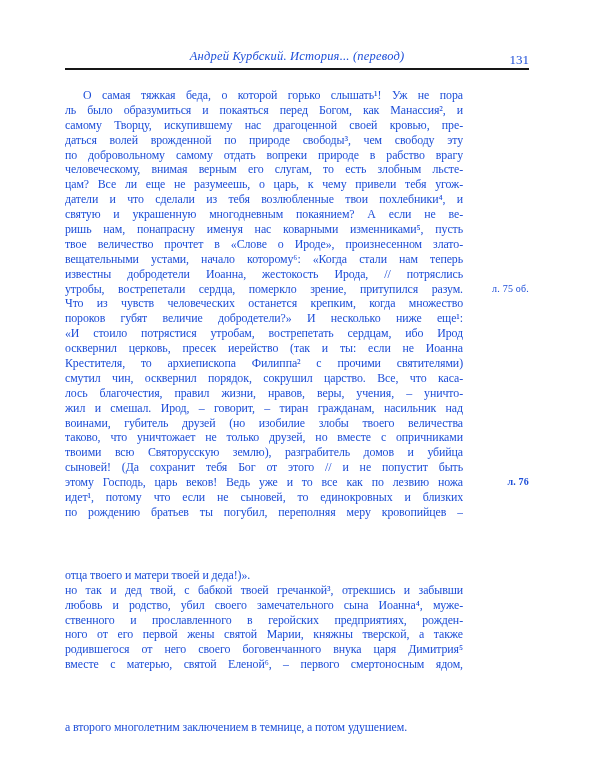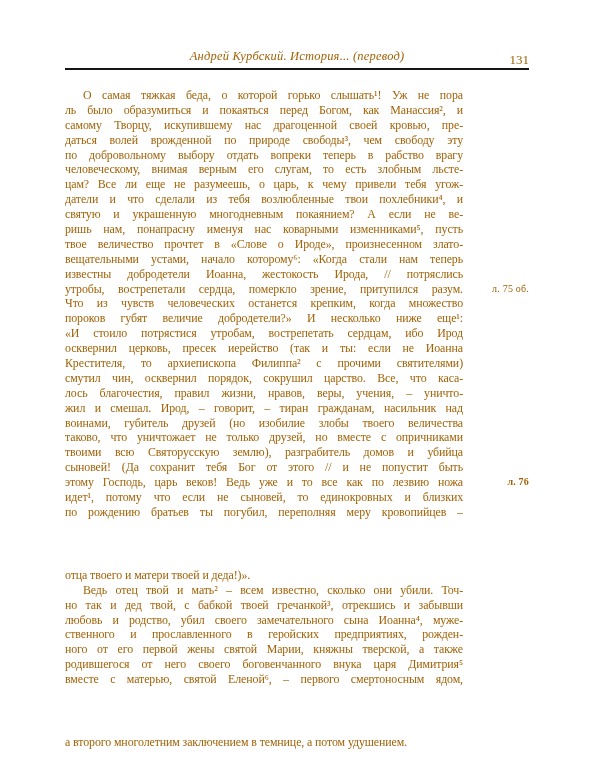--- a/index.html
+++ b/index.html
@@ -1,20 +1,20 @@
 <!DOCTYPE html>
 <html><head>
 <meta charset="utf-8">
 <style>
   html,body{margin:0;padding:0;background:#ffffff;}
   .page{
     position:relative;
     width:600px;height:765px;
     background:#ffffff;
-    color:#a16207;
+    color:#1d4ed8;
     font-family:"Liberation Serif","DejaVu Serif",serif;
     overflow:hidden;
   }
   
   .running-head{
     position:absolute;left:65px;top:48px;width:464px;height:16px;
     font-size:12.5px;line-height:16px;
     text-align:center;
   }
   .running-title{font-style:italic;letter-spacing:.2px;}
@@ -57,21 +57,21 @@
   </div>
 
   <div class="head-rule"></div>
 
   <div class="text-block">
     <div id="text-lines">
         <div class="line indent">О самая тяжкая беда, о которой горько слышать¹! Уж не пора</div>
         <div class="line">ль было образумиться и покаяться перед Богом, как Манассия², и</div>
         <div class="line">самому Творцу, искупившему нас драгоценной своей кровью, пре-</div>
         <div class="line">даться волей врожденной по природе свободы³, чем свободу эту</div>
-        <div class="line">по добровольному выбору отдать вопреки теперь в рабство врагу</div>
+        <div class="line">по добровольному самому отдать вопреки природе в рабство врагу</div>
         <div class="line">человеческому, внимая верным его слугам, то есть злобным льсте-</div>
         <div class="line">цам? Все ли еще не разумеешь, о царь, к чему привели тебя угож-</div>
         <div class="line">датели и что сделали из тебя возлюбленные твои похлебники⁴, и</div>
         <div class="line">святую и украшенную многодневным покаянием? А если не ве-</div>
         <div class="line">ришь нам, понапрасну именуя нас коварными изменниками⁵, пусть</div>
         <div class="line">твое величество прочтет в «Слове о Ироде», произнесенном злато-</div>
         <div class="line">вещательными устами, начало которому⁶: «Когда стали нам теперь</div>
         <div class="line">известны добродетели Иоанна, жестокость Ирода, // потряслись</div>
         <div class="line">утробы, вострепетали сердца, померкло зрение, притупился разум.</div>
         <div class="line">Что из чувств человеческих останется крепким, когда множество</div>
@@ -83,21 +83,20 @@
         <div class="line">лось благочестия, правил жизни, нравов, веры, учения, – уничто-</div>
         <div class="line">жил и смешал. Ирод, – говорит, – тиран гражданам, насильник над</div>
         <div class="line">воинами, губитель друзей (но изобилие злобы твоего величества</div>
         <div class="line">таково, что уничтожает не только друзей, но вместе с опричниками</div>
         <div class="line">твоими всю Святорусскую землю), разграбитель домов и убийца</div>
         <div class="line">сыновей! (Да сохранит тебя Бог от этого // и не попустит быть</div>
         <div class="line">этому Господь, царь веков! Ведь уже и то все как по лезвию ножа</div>
         <div class="line">идет¹, потому что если не сыновей, то единокровных и близких</div>
         <div class="line">по рождению братьев ты погубил, переполняя меру кровопийцев –</div>
         <div class="line parend">отца твоего и матери твоей и деда!)».</div>
-        <div class="line indent">Ведь отец твой и мать² – всем известно, сколько они убили. Точ-</div>
         <div class="line">но так и дед твой, с бабкой твоей гречанкой³, отрекшись и забывши</div>
         <div class="line">любовь и родство, убил своего замечательного сына Иоанна⁴, муже-</div>
         <div class="line">ственного и прославленного в геройских предприятиях, рожден-</div>
         <div class="line">ного от его первой жены святой Марии, княжны тверской, а также</div>
         <div class="line">родившегося от него своего боговенчанного внука царя Димитрия⁵</div>
         <div class="line">вместе с матерью, святой Еленой⁶, – первого смертоносным ядом,</div>
         <div class="line parend">а второго многолетним заключением в темнице, а потом удушением.</div>
       </div>
 
     <div class="margin-note" style="top: 193.7px;">л. 75 об.</div>

